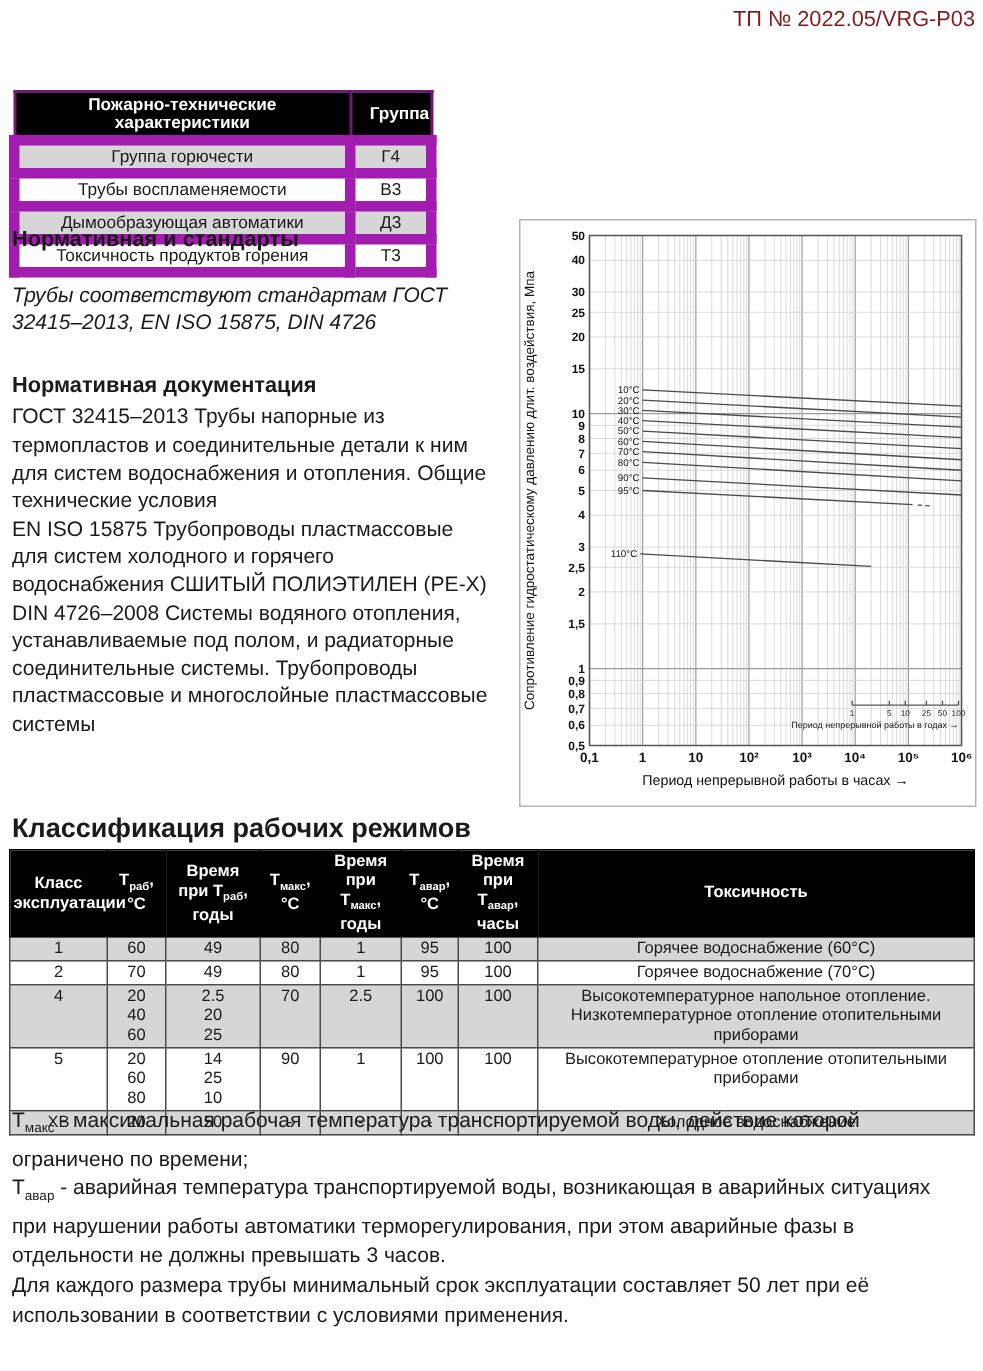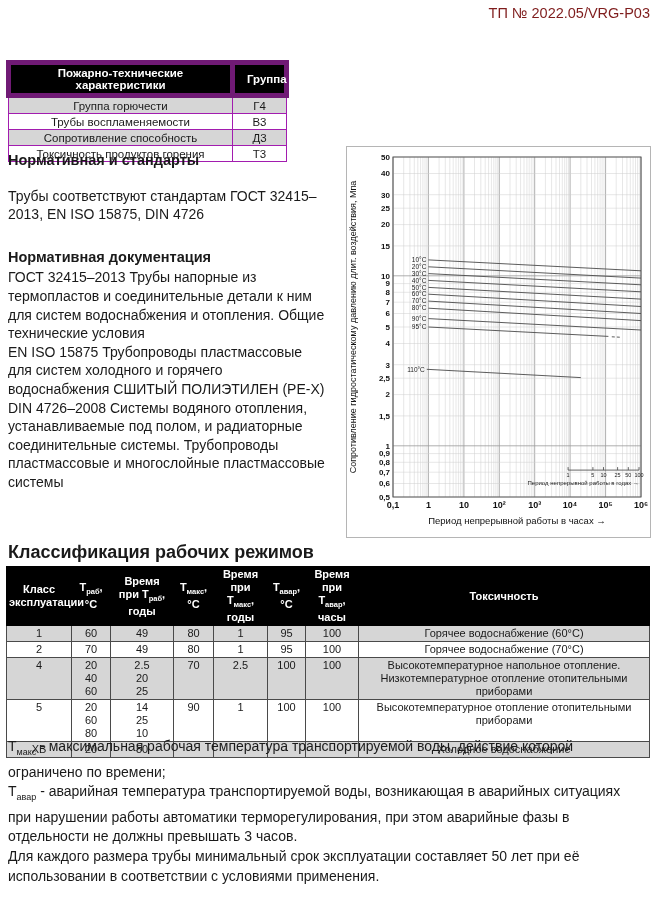--- a/index.html
+++ b/index.html
@@ -6,28 +6,28 @@
   body{width:655px;height:914px;position:relative;background:#fff;color:#1a1a1a;
        font-family:"Liberation Sans",sans-serif;overflow:hidden;}
   .page{position:absolute;inset:0;}
 
   .doc-ref{position:absolute;top:5px;right:5px;font-size:14.5px;color:#7f1d1d;}
 
   table{border-collapse:collapse;}
 
   
   .fire-table{position:absolute;left:6px;top:60px;width:278px;font-size:11.5px;text-align:center;table-layout:fixed;}
-  .fire-table th{background:#000;color:#fff;font-weight:bold;border:5px solid #701a75;padding:2px 12px;}
-  .fire-table td{border:1px solid #a21caf;padding:1.5px 2px;background:#fff;}
+  .fire-table th{background:#000;color:#fff;font-weight:bold;border:2px solid #701a75;padding:2px 12px;}
+  .fire-table td{border:7px solid #a21caf;padding:1.5px 2px;background:#fff;}
   .fire-table tr.g td{background:#d6d6d6;}
 
   
   .left-col{position:absolute;left:8px;top:151px;width:334px;font-size:14px;line-height:18.6px;}
   .left-col h2{font-size:14.5px;font-weight:bold;margin:0;}
-  .left-col .cert-body{margin:17px 0 0 0;}
+  .left-col .cert-body{margin:17px 0 0 0;font-style:italic;}
   .left-col .norm-title{margin-top:24px;}
   .left-col .norm-body{margin:2px 16px 0 0;white-space:pre-line;}
 
   
   .chart-box{position:absolute;left:346px;top:146px;width:303px;height:390px;
              border:1px solid #b5b5b5;background:#fff;}
   .chart-box svg{display:block;}
 
   
   .class-title{position:absolute;left:8px;top:542px;font-size:18px;font-weight:bold;margin:0;}
@@ -61,21 +61,21 @@
         </tr>
         <tr class="g">
           <td>Группа горючести</td>
           <td>Г4</td>
         </tr>
         <tr class="w">
           <td>Трубы воспламеняемости</td>
           <td>В3</td>
         </tr>
         <tr class="g">
-          <td>Сопротивление способность</td>
+          <td>Дымообразующая автоматики</td>
           <td>Д3</td>
         </tr>
         <tr class="w">
           <td>Токсичность продуктов горения</td>
           <td>Т3</td>
         </tr>
       </tbody>
     </table>
 
   <div class="left-col">

